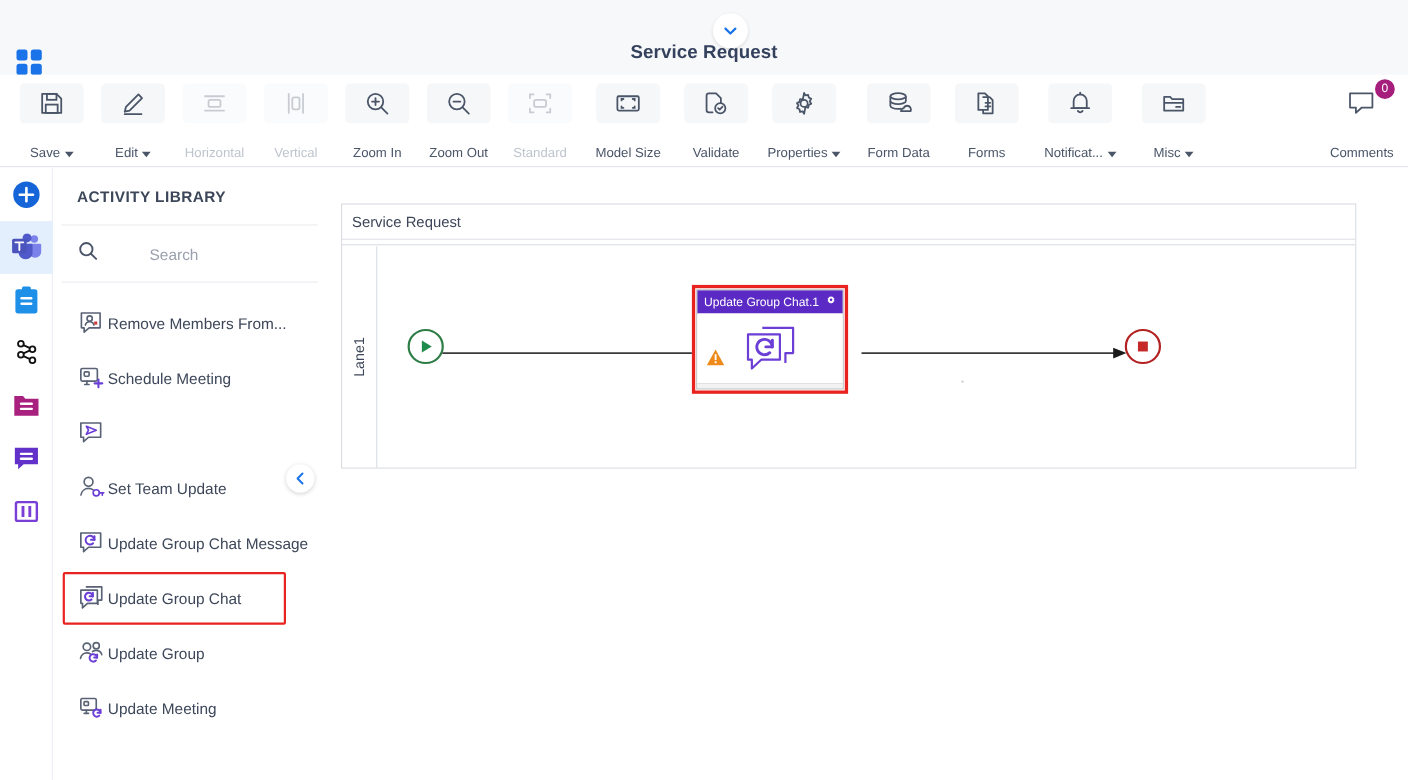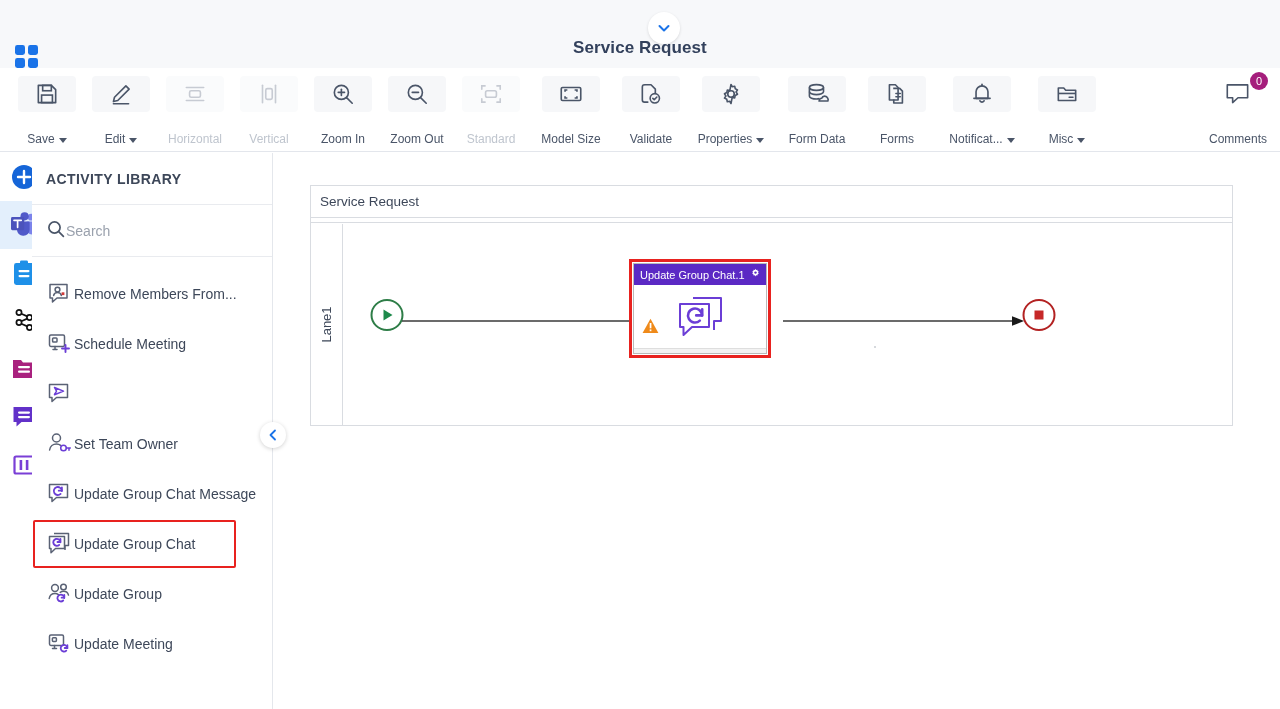--- a/index.html
+++ b/index.html
@@ -74,32 +74,32 @@
     background: #ffffff; border-right: 1px solid #eceef2;
   }
   .rail-item {
     width: 48px; height: 48px; display: flex; align-items: center;
     justify-content: center; cursor: pointer; position: relative;
   }
   .rail-item.active { background: #e3effc; }
 
   
   .lib {
-    position: absolute; left: 32px; top: 153px; width: 241px; height: 556px;
+    position: absolute; left: 56px; top: 153px; width: 241px; height: 556px;
     background: #ffffff; border-right: 1px solid #e4e7ec;
     display: flex; flex-direction: column;
   }
   .lib-title {
     height: 52px; display: flex; align-items: center; padding-left: 14px;
     font-size: 14px; font-weight: bold; letter-spacing: 0.4px; color: #3d4759;
     border-bottom: 1px solid #e9ebef;
   }
   .lib-search {
     height: 52px; display: flex; align-items: center; 
-    padding-left: 14px; border-bottom: 1px solid #e9ebef;
+    padding-left: 14px; border-bottom: 1px solid #e9ebef; justify-content: space-between;
   }
   .lib-search input {
     border: none; outline: none; font-size: 14px; color: #3d4759;
     width: 160px; background: transparent;
     font-family: "Liberation Sans", sans-serif;
   }
   .lib-search input::placeholder { color: #9aa1ad; }
   .lib-list { flex: 1; overflow: hidden; position: relative; padding-top: 0px;}
   .lib-clip { position:absolute; top:-16px; left:0; right:0; }
   .lib-row {
@@ -509,21 +509,21 @@
 
         <div class="lib-row">
           <span class="lib-icon">
             <svg width="28" height="28" viewBox="0 0 28 28" fill="none" stroke="#5a6275" stroke-width="1.5">
               <circle cx="10.5" cy="8" r="4"></circle>
               <path d="M3.6 20c.5-3.5 3.4-6 6.9-6 1.6 0 3 .5 4.2 1.4" stroke-linecap="round"></path>
               <circle cx="17.5" cy="18" r="2.8" stroke="#6b3ed6"></circle>
               <path d="M20.3 18h4M23 18v2.2" stroke="#6b3ed6" stroke-linecap="round"></path>
             </svg>
           </span>
-          <span class="lib-text">Set Team Owner</span>
+          <span class="lib-text">Set Team Update</span>
         </div>
 
 
         <div class="lib-row">
           <span class="lib-icon">
             <svg width="28" height="28" viewBox="0 0 28 28" fill="none" stroke="#5a6275" stroke-width="1.5">
               <path d="M3.5 4.5h18v13h-11l-4.5 4v-4h-2.5z" stroke-linejoin="round"></path>
               <path d="M15.8 11a4 4 0 10-1.2 2.9" stroke="#6b3ed6" stroke-width="1.8" stroke-linecap="round"></path>
               <path d="M15.9 7.4v3.3h-3.2" stroke="#6b3ed6" stroke-width="1.8" stroke-linecap="round" stroke-linejoin="round"></path>
             </svg>

